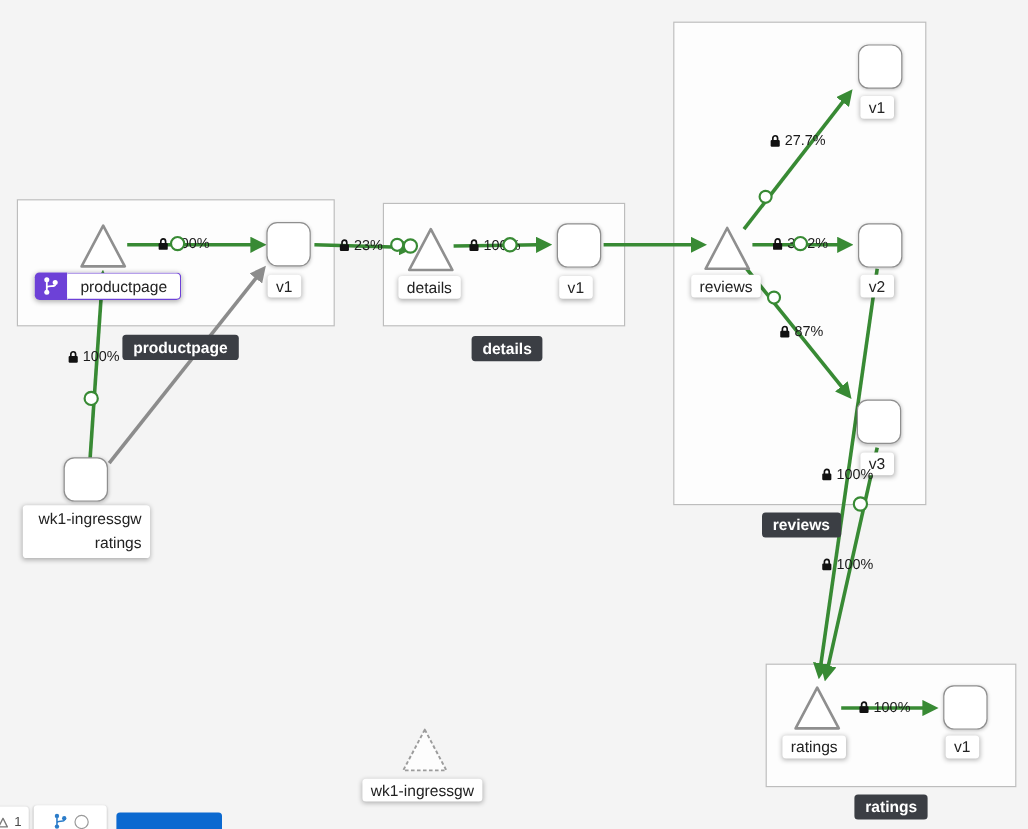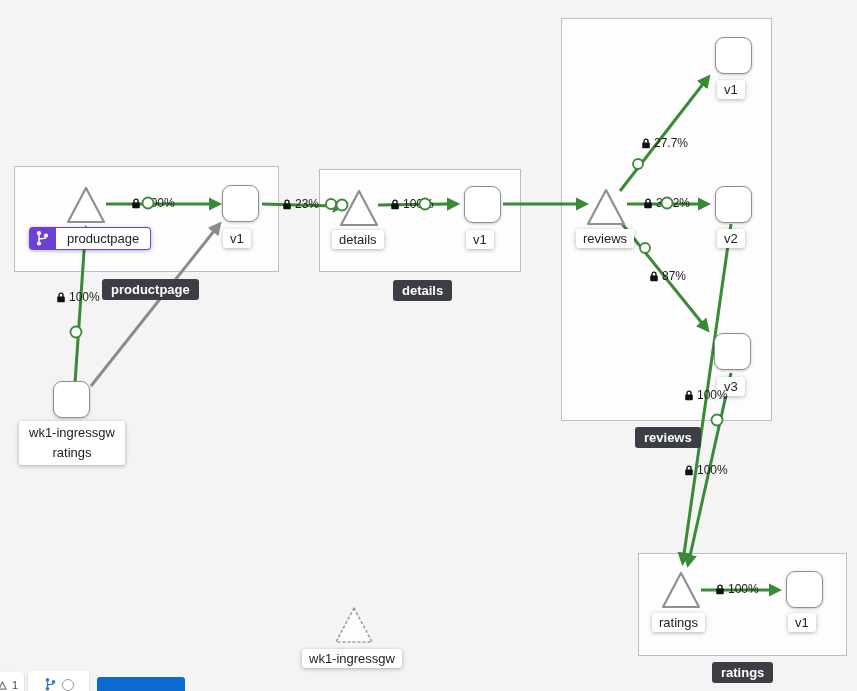--- a/index.html
+++ b/index.html
@@ -11,21 +11,21 @@
 
   #edges{position:absolute;left:0;top:0;z-index:2;}
   #beads{position:absolute;left:0;top:0;z-index:5;pointer-events:none;}
 
   .sq{position:absolute;width:37px;height:37px;background:#fff;border:1.5px solid #8f8f8f;
       border-radius:9px;box-sizing:border-box;box-shadow:0 1px 3px rgba(0,0,0,.22);z-index:3;}
   .tri{position:absolute;z-index:3;}
 
   .nlabel{position:absolute;background:#fff;border-radius:3px;padding:2px 7px;
           font-size:13px;color:#222;box-shadow:0 1px 4px rgba(0,0,0,.30);
-          z-index:4;white-space:nowrap;text-align:center;}
+          z-index:4;white-space:nowrap;text-align:right;}
   .nlabel.two{line-height:20px;}
 
   .sel{position:absolute;display:flex;align-items:stretch;z-index:4;
        box-shadow:0 1px 4px rgba(0,0,0,.30);border-radius:5px;}
   .sel .badge{width:27px;background:#6d41d7;border-radius:4px 0 0 4px;
        display:flex;align-items:center;justify-content:center;}
   .sel .slabel{background:#fff;border:1.5px solid #6d41d7;border-left:none;
        border-radius:0 4px 4px 0;padding:3px 11px;font-size:13px;color:#222;}
 
   .elabel{position:absolute;display:flex;align-items:center;gap:3px;z-index:4;
@@ -145,21 +145,21 @@
       </svg>
     <span>23%</span>
   </div>
   <div class="elabel" style="left:390px;top:197px;">
     <svg width="10" height="11" viewBox="0 0 10 11">
         <path d="M3 5 V3.2 a2 2.1 0 0 1 4 0 V5" fill="none" stroke="#111" stroke-width="1.4"></path>
         <rect x="1.2" y="4.6" width="7.6" height="5.6" rx="1" fill="#111"></rect>
       </svg>
     <span>100%</span>
   </div>
-  <div class="elabel" style="left:641px;top:136px;">
+  <div class="elabel" style="left:641px;top:110px;">
     <svg width="10" height="11" viewBox="0 0 10 11">
         <path d="M3 5 V3.2 a2 2.1 0 0 1 4 0 V5" fill="none" stroke="#111" stroke-width="1.4"></path>
         <rect x="1.2" y="4.6" width="7.6" height="5.6" rx="1" fill="#111"></rect>
       </svg>
     <span>27.7%</span>
   </div>
   <div class="elabel" style="left:643px;top:196px;">
     <svg width="10" height="11" viewBox="0 0 10 11">
         <path d="M3 5 V3.2 a2 2.1 0 0 1 4 0 V5" fill="none" stroke="#111" stroke-width="1.4"></path>
         <rect x="1.2" y="4.6" width="7.6" height="5.6" rx="1" fill="#111"></rect>

